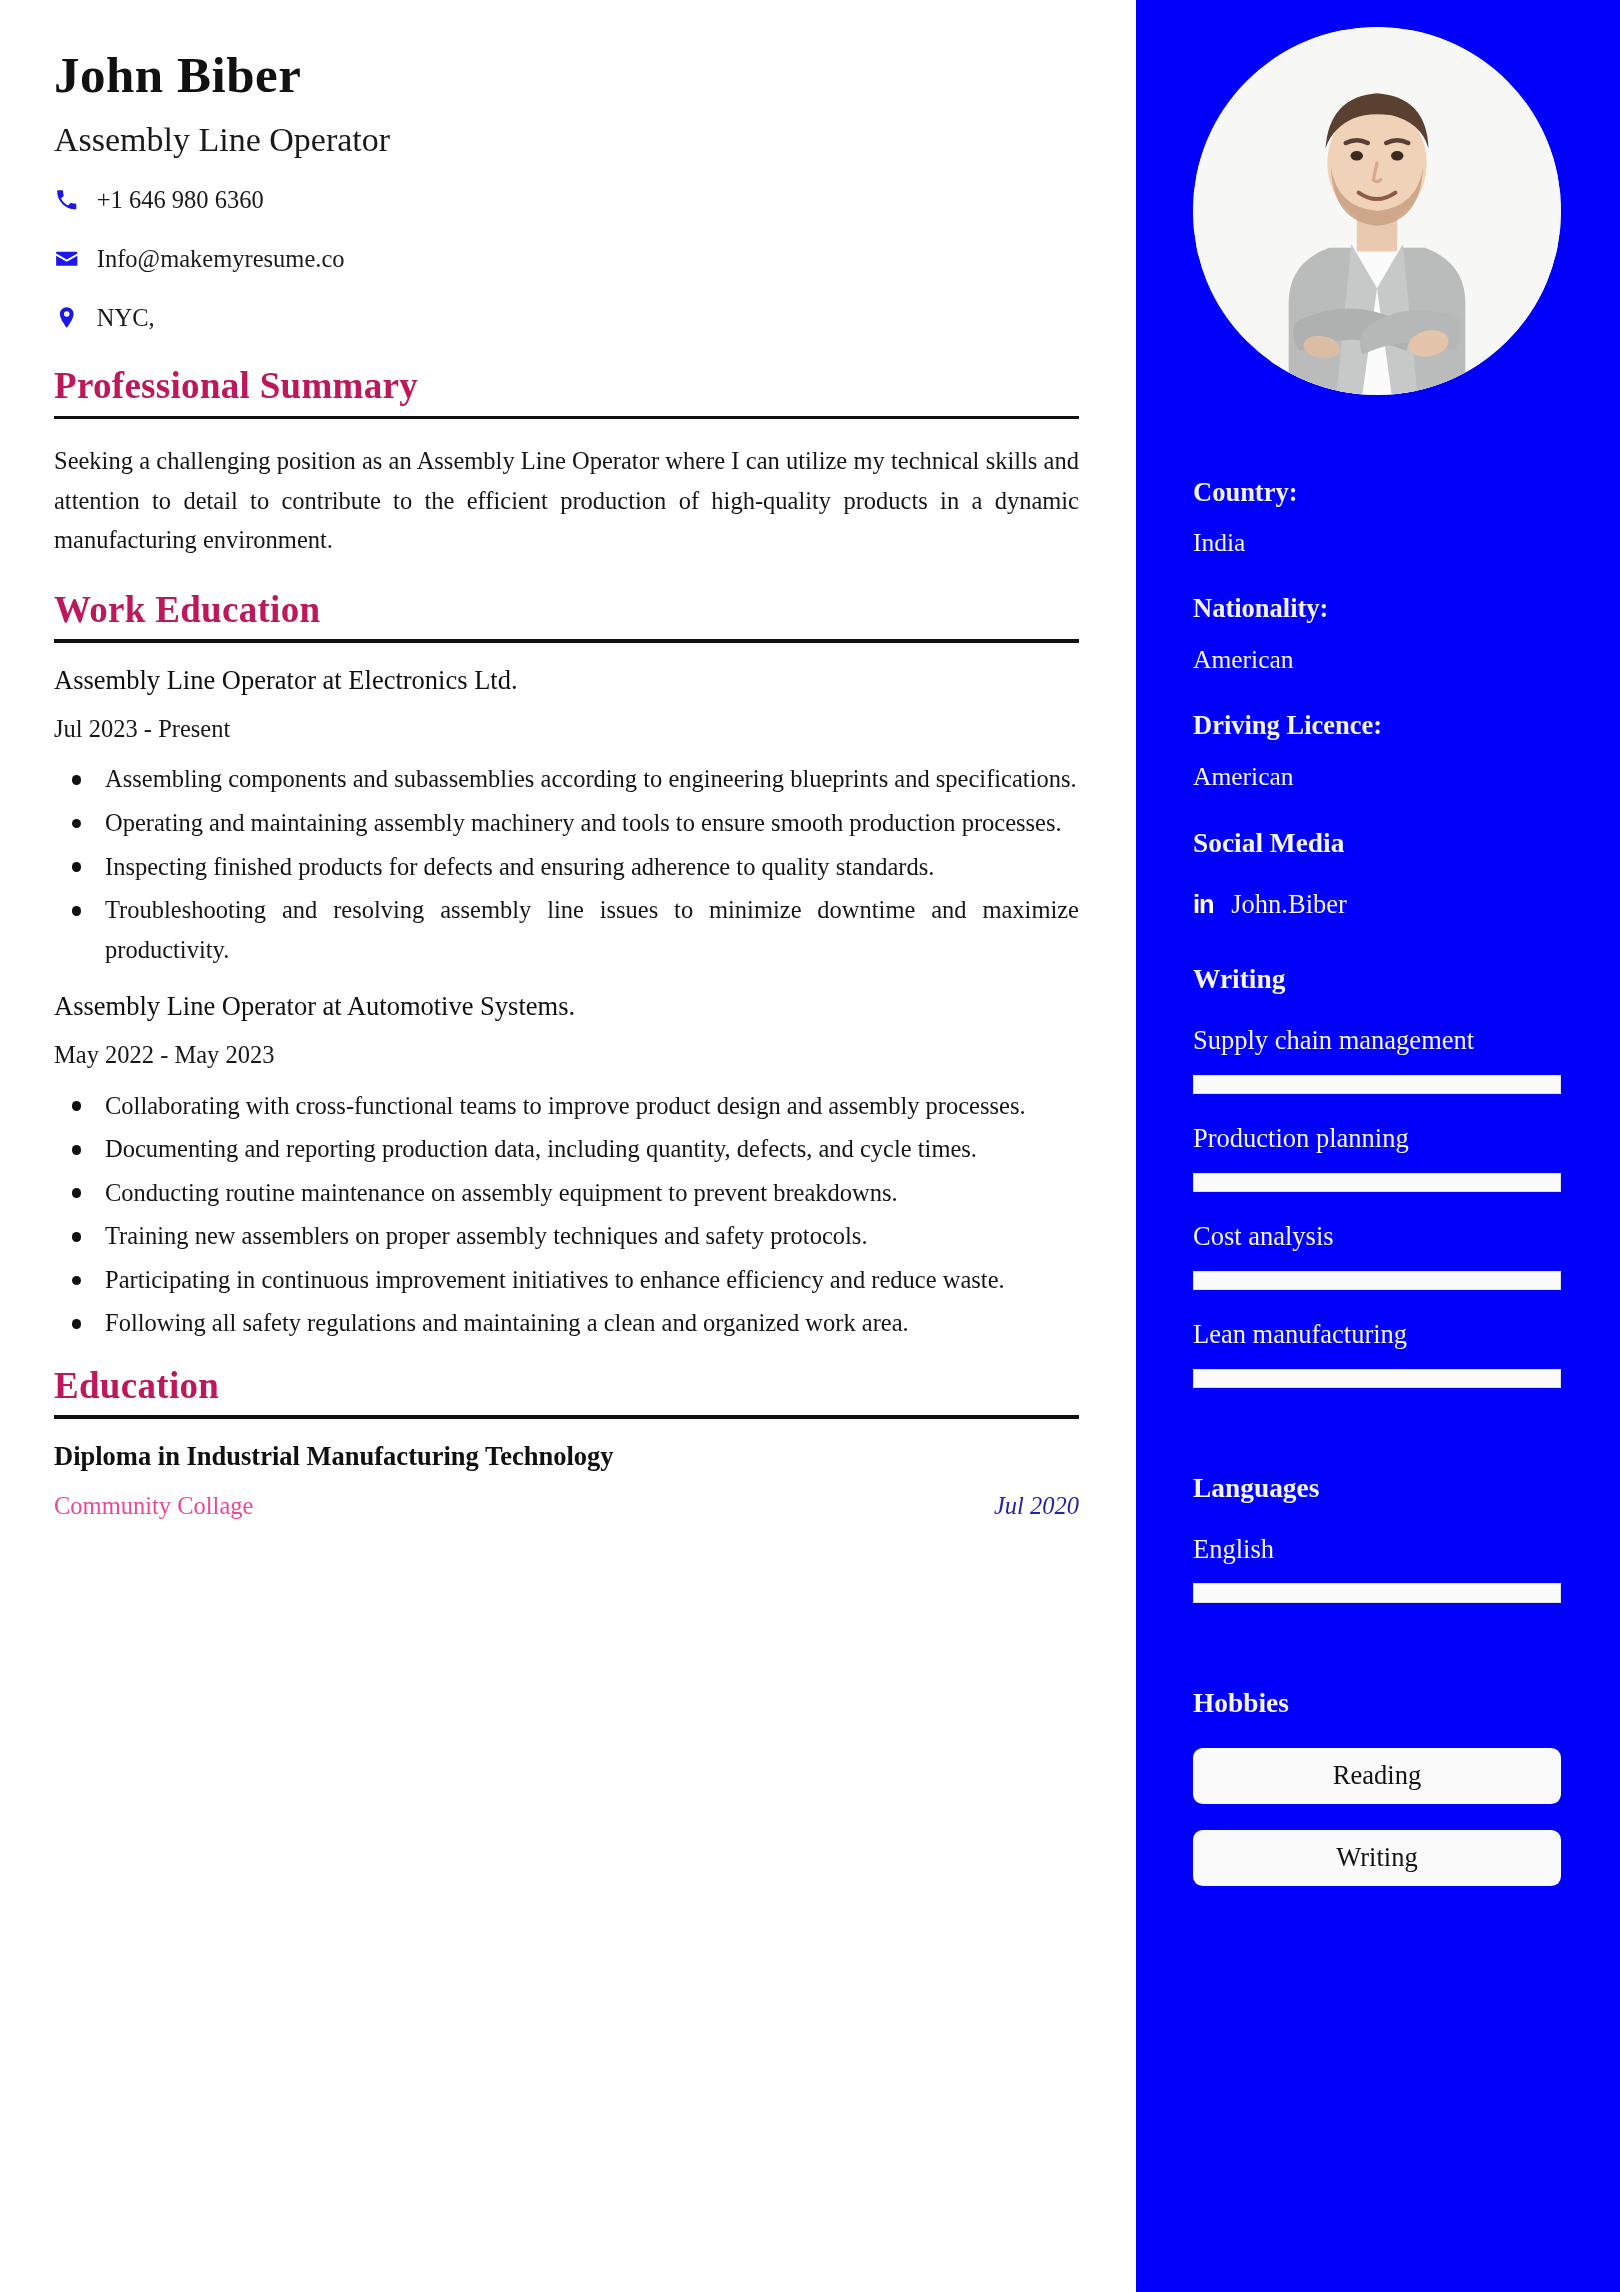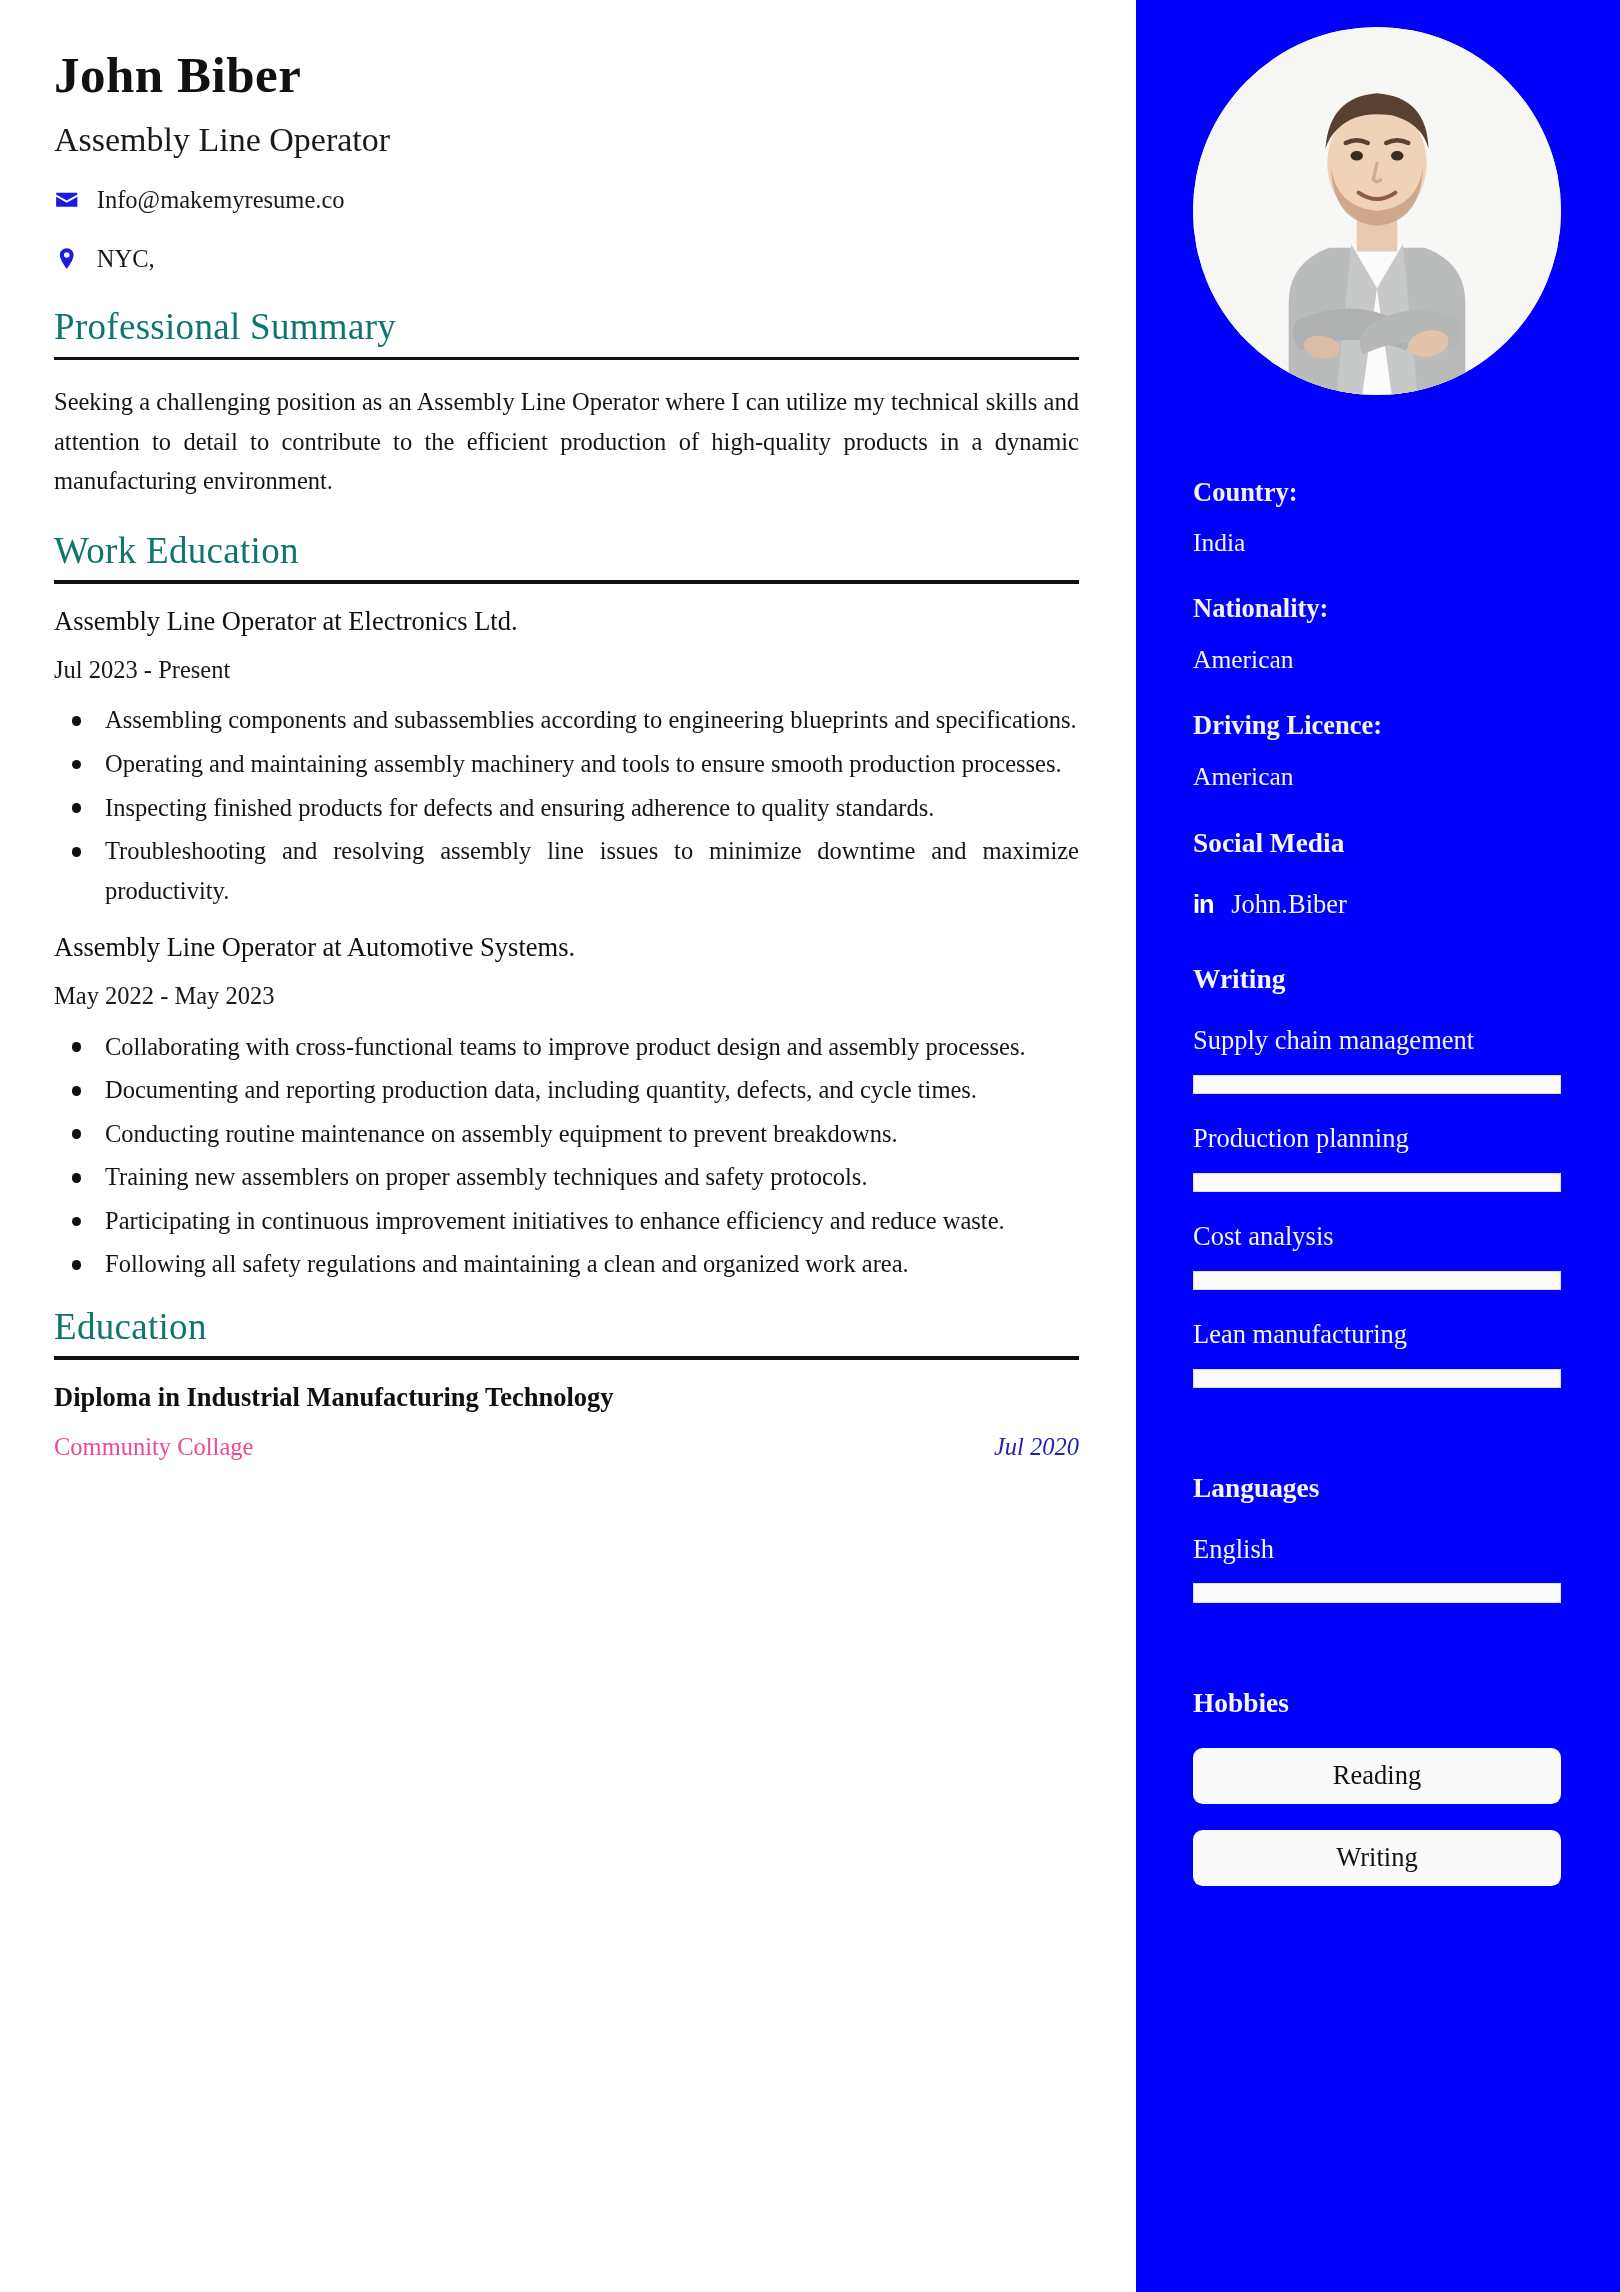--- a/index.html
+++ b/index.html
@@ -70,22 +70,22 @@
   .contact-icon svg { display: block; }
 
   .contact-text { padding-left: 9.8px; }
 
   .section-head {
     margin-top: 17.6px;
   }
 
   .section-title {
     font-size: 37px;
-    font-weight: normal;
-    color: #0f766e;
+    font-weight: bold;
+    color: #be185d;
     line-height: 1.15;
     letter-spacing: 0.3px;
   }
 
   .section-rule {
     height: 3.9px;
     background: #111111;
     margin-top: 7.8px;
     margin-bottom: 21.6px;
     width: 100%;
@@ -278,20 +278,28 @@
 
 <div class="page">
 
   <div class="main-col">
 
     <div class="name">John Biber</div>
     <div class="job-title">Assembly Line Operator</div>
 
     <div class="contact-list">
 
+      <div class="contact-row">
+        <span class="contact-icon">
+          <svg width="25.5" height="25.5" viewBox="0 0 24 24" fill="currentColor">
+            <path d="M6.6 10.8c1.4 2.8 3.8 5.1 6.6 6.6l2.2-2.2c.3-.3.7-.4 1-.2 1.1.4 2.4.6 3.6.6.6 0 1 .4 1 1V20c0 .6-.4 1-1 1C10.6 21 3 13.4 3 4c0-.6.4-1 1-1h3.5c.6 0 1 .4 1 1 0 1.3.2 2.5.6 3.6.1.4 0 .8-.2 1l-2.3 2.2z"></path>
+          </svg>
+        </span>
+        <span class="contact-text">+1 646 980 6360</span>
+      </div>
 
       <div class="contact-row">
         <span class="contact-icon">
           <svg width="25.5" height="25.5" viewBox="0 0 24 24" fill="currentColor">
             <path d="M2.5 5.5h19c.3 0 .5.2.5.5v1l-10 5.8L2 7V6c0-.3.2-.5.5-.5zM2 9.1l9.6 5.6c.3.2.6.2.9 0L22 9.1V18c0 .3-.2.5-.5.5h-19C2.2 18.5 2 18.3 2 18V9.1z"></path>
           </svg>
         </span>
         <span class="contact-text">Info@makemyresume.co</span>
       </div>
 

